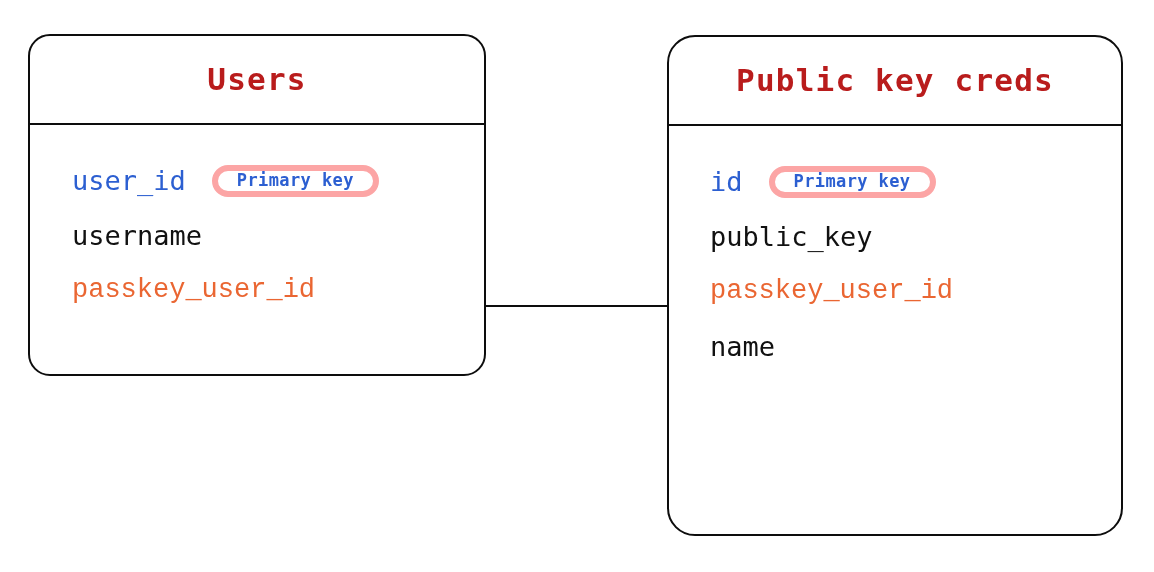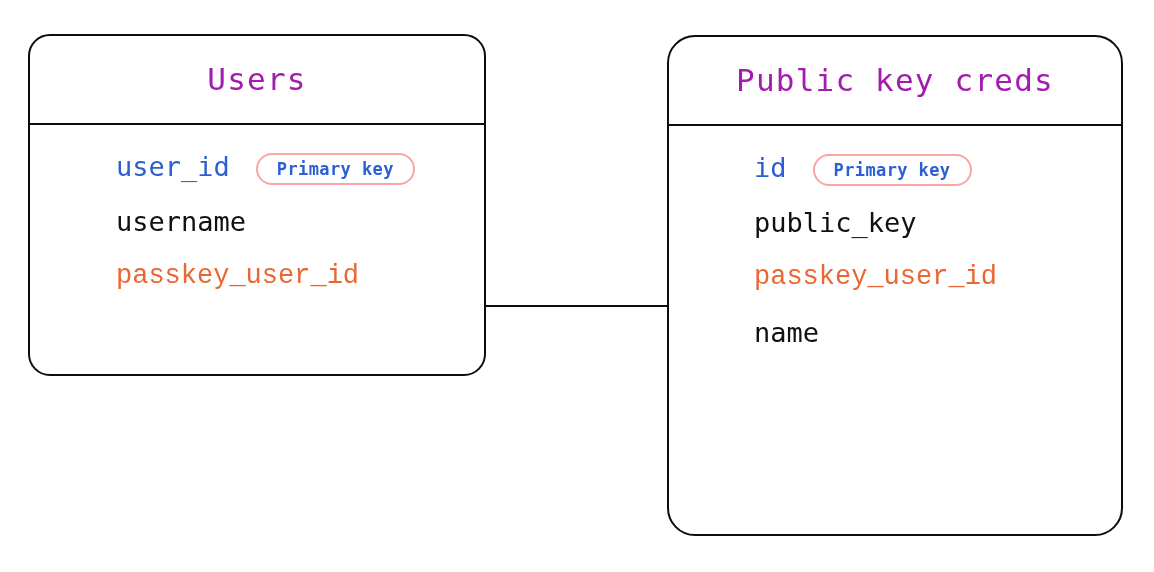--- a/index.html
+++ b/index.html
@@ -52,38 +52,38 @@
     box-sizing: border-box;
     height: 89px;
     display: flex;
     align-items: center;
     justify-content: center;
     border-bottom: 2.2px solid #0d0d0d;
   }
 
   .entity-title {
     font-family: "DejaVu Sans Mono", "Liberation Mono", monospace;
-    font-weight: normal;
+    font-weight: bold;
     font-size: 31px;
     letter-spacing: 1.2px;
-    color: #a21caf;
+    color: #b91c1c;
     white-space: nowrap;
     line-height: 1;
   }
 
   .entity-fields {
     padding: 28px 0 0 0;
   }
 
   .field-row {
     display: flex;
+    align-items: center;
     height: 55px;
     padding-left: 42px;
     box-sizing: border-box;
-    margin-left: 44px;
   }
   #entity-pkcreds .field-row { padding-left: 41px; }
 
   .field-name {
     font-family: "DejaVu Sans Mono", "Liberation Mono", monospace;
     font-size: 27px;
     line-height: 1;
     color: #111111;
     white-space: nowrap;
   }
@@ -92,21 +92,21 @@
 
   
   .pk-badge {
     display: inline-flex;
     align-items: center;
     justify-content: center;
     box-sizing: border-box;
     height: 32px;
     padding: 0 19px;
     margin-left: 26px;
-    border: 2px solid #fca5a5;
+    border: 6px solid #fca5a5;
     border-radius: 17px;
     background: #ffffff;
   }
   .pk-badge-label {
     font-family: "DejaVu Sans Mono", "Liberation Mono", monospace;
     font-weight: bold;
     font-size: 17px;
     letter-spacing: 0.4px;
     color: #2c5fd1;
     line-height: 1;

